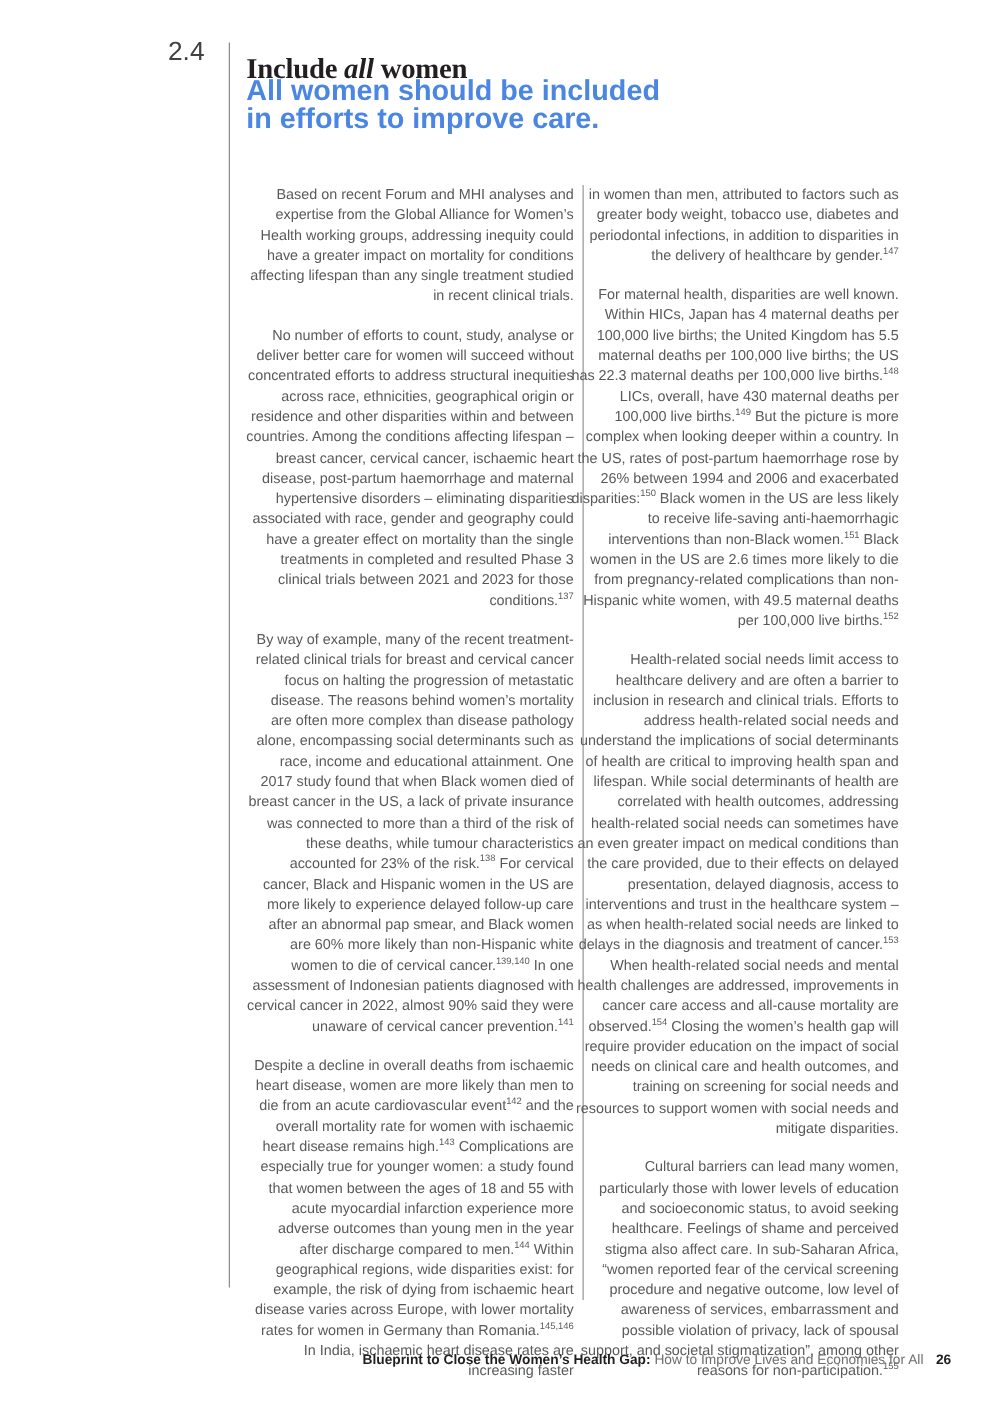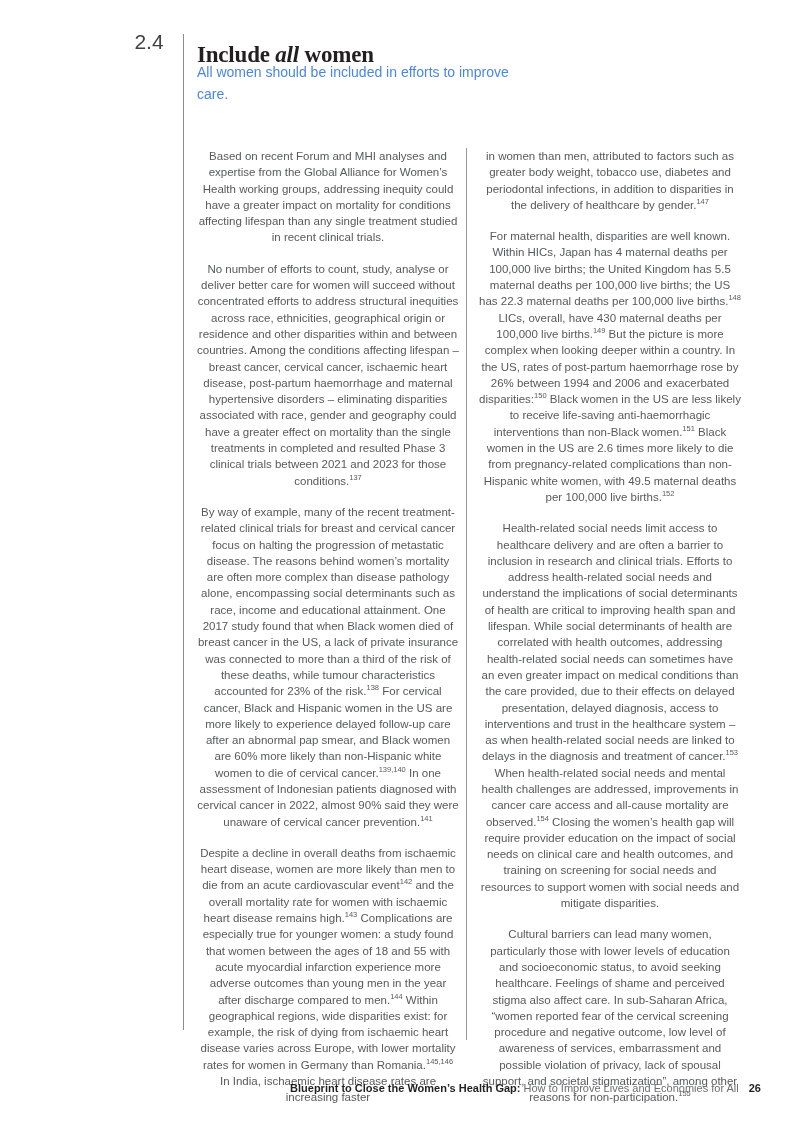--- a/index.html
+++ b/index.html
@@ -22,30 +22,30 @@
   }
   .section-title {
     position: absolute; left: 197px; top: 27px;
     font-size: 23px; font-weight: bold; color: #231f20;
     letter-spacing: -0.2px;
     font-family: Liberation Serif, serif;
   }
   .section-title .italic { font-style: italic; }
   .section-subtitle {
     position: absolute; left: 197px; top: 61px; width: 345px;
-    font-size: 14px; line-height: 22px; color: #4a86e2;
+    font-size: 23px; line-height: 22px; color: #4a86e2; font-weight: bold;
   }
 
   .column {
     position: absolute; top: 148px; width: 262px;
     font-size: 11.5px; line-height: 16.3px; color: #58595b;
-    text-align: center;
+    text-align: right;
   }
   .col-left  { left: 197px; }
-  .col-right { left: 479px; }
+  .col-right { left: 457px; }
   .column p { margin: 0 0 15px 0; }
   .column p:last-child { margin-bottom: 16px; }
   .column sup {
     font-size: 7.5px; line-height: 0; vertical-align: super;
   }
   .column-divider {
     position: absolute; left: 466px; top: 148px;
     width: 1px; height: 892px; background: #98999b;
   }
 

